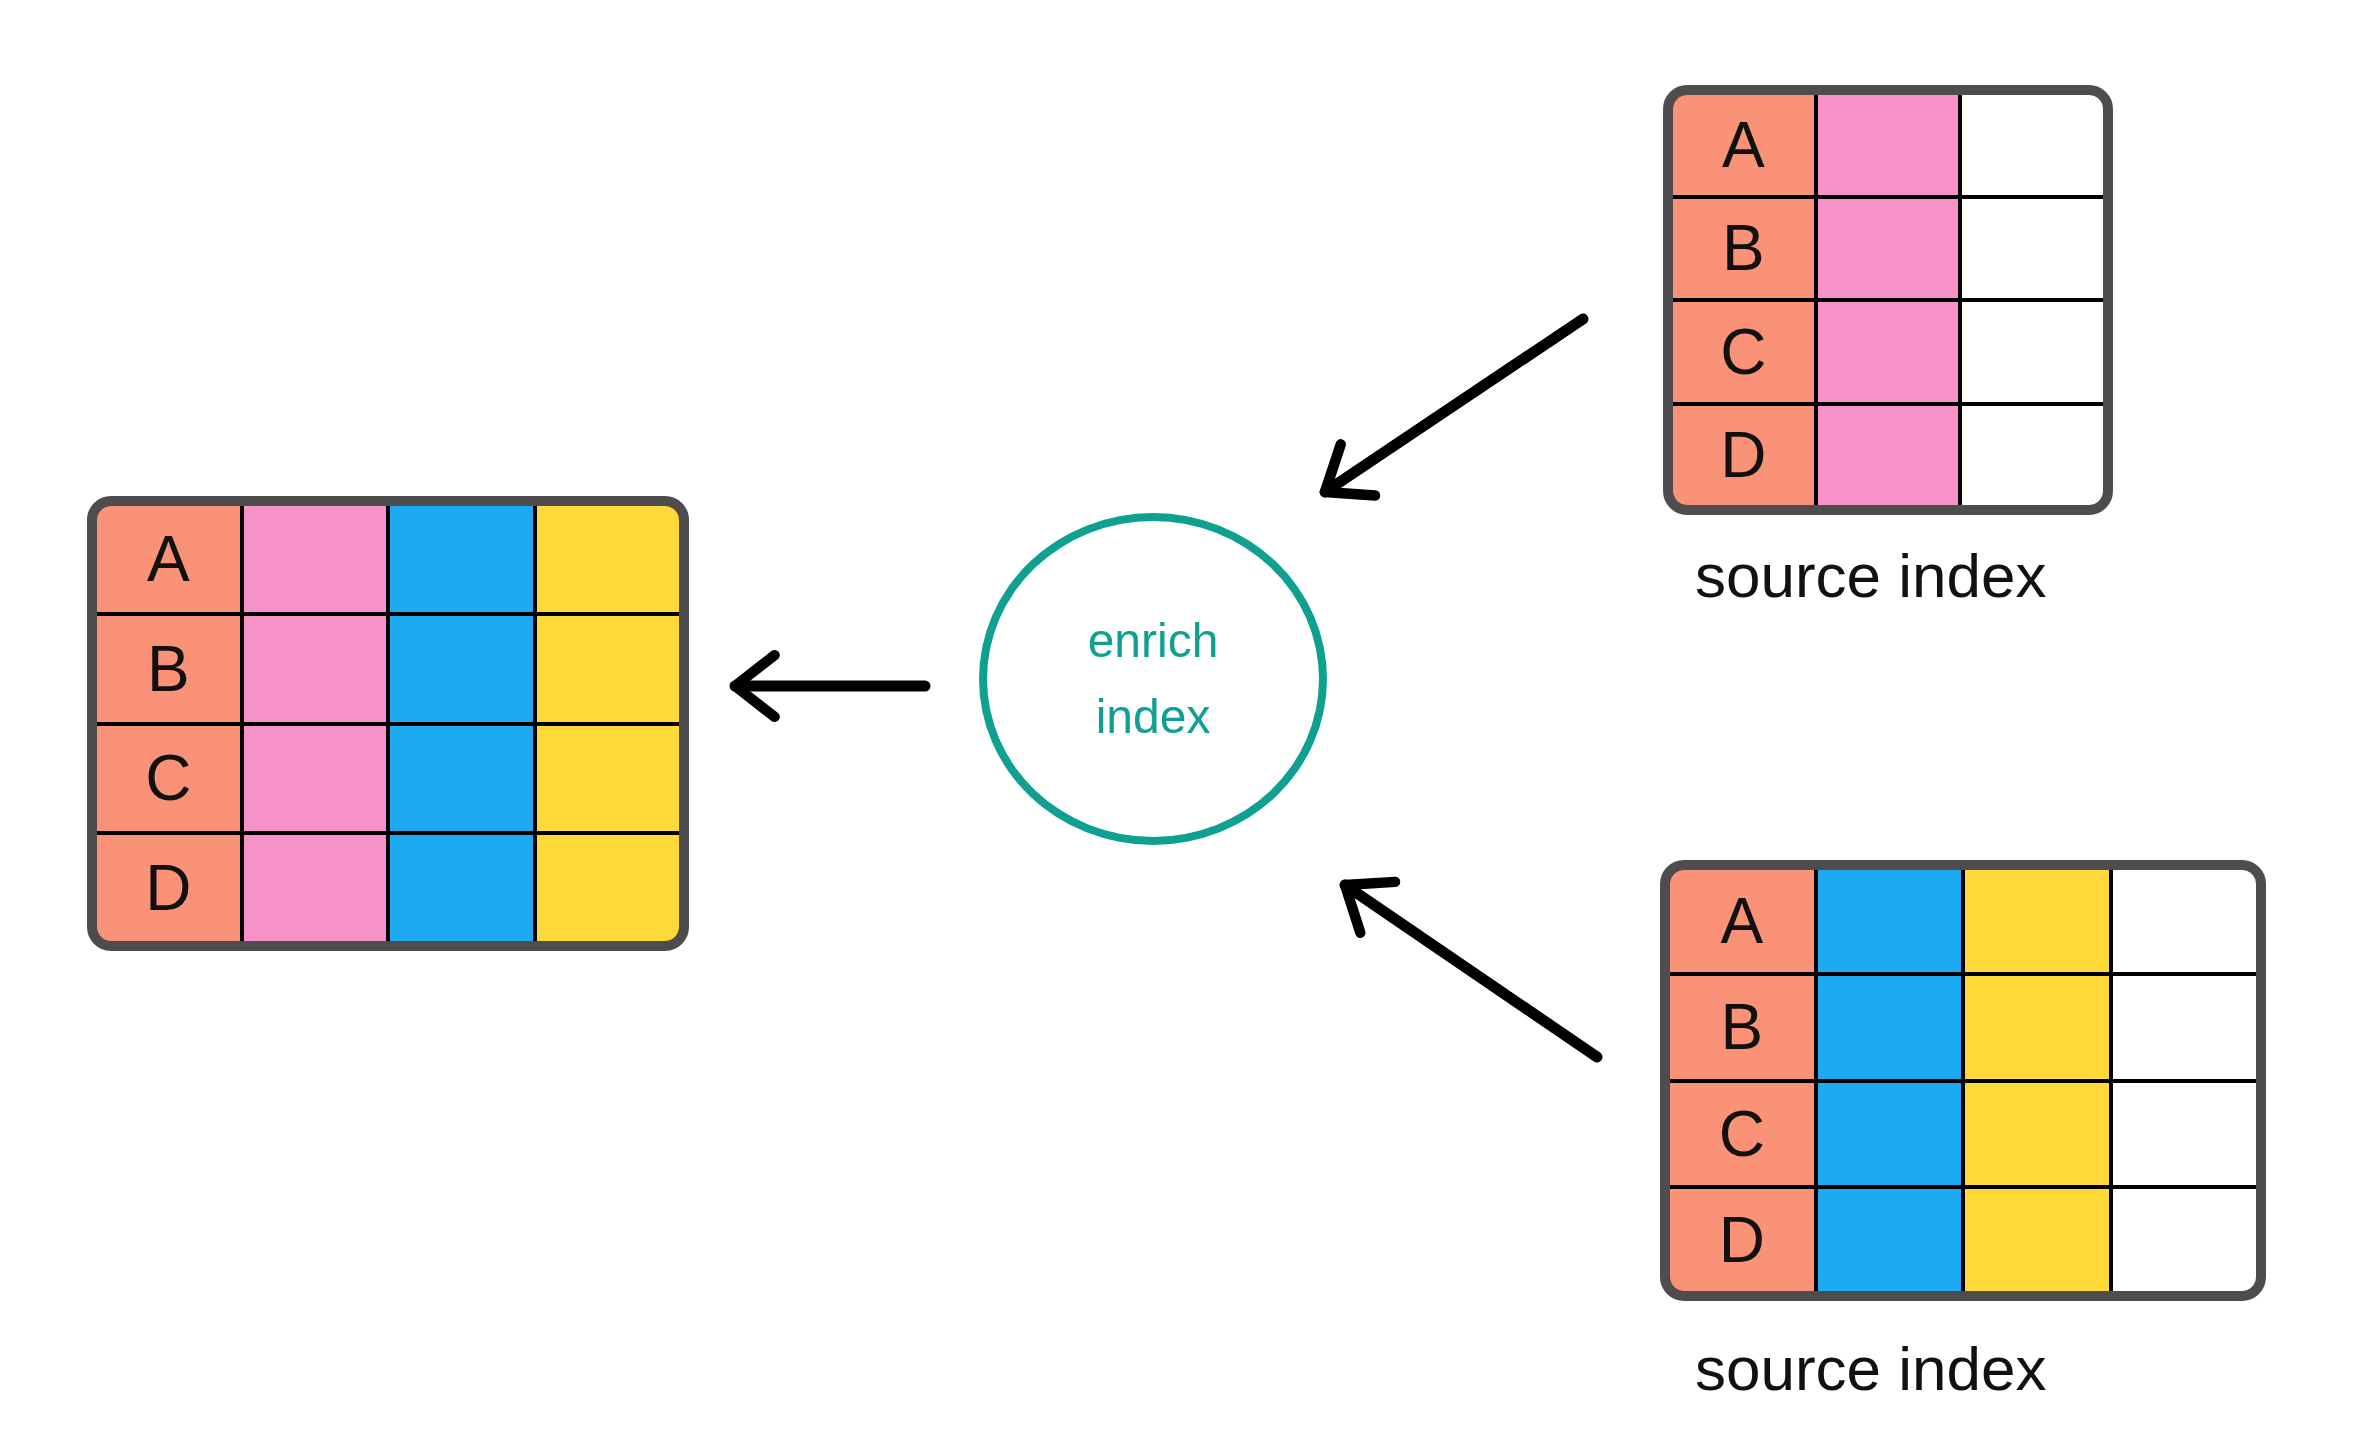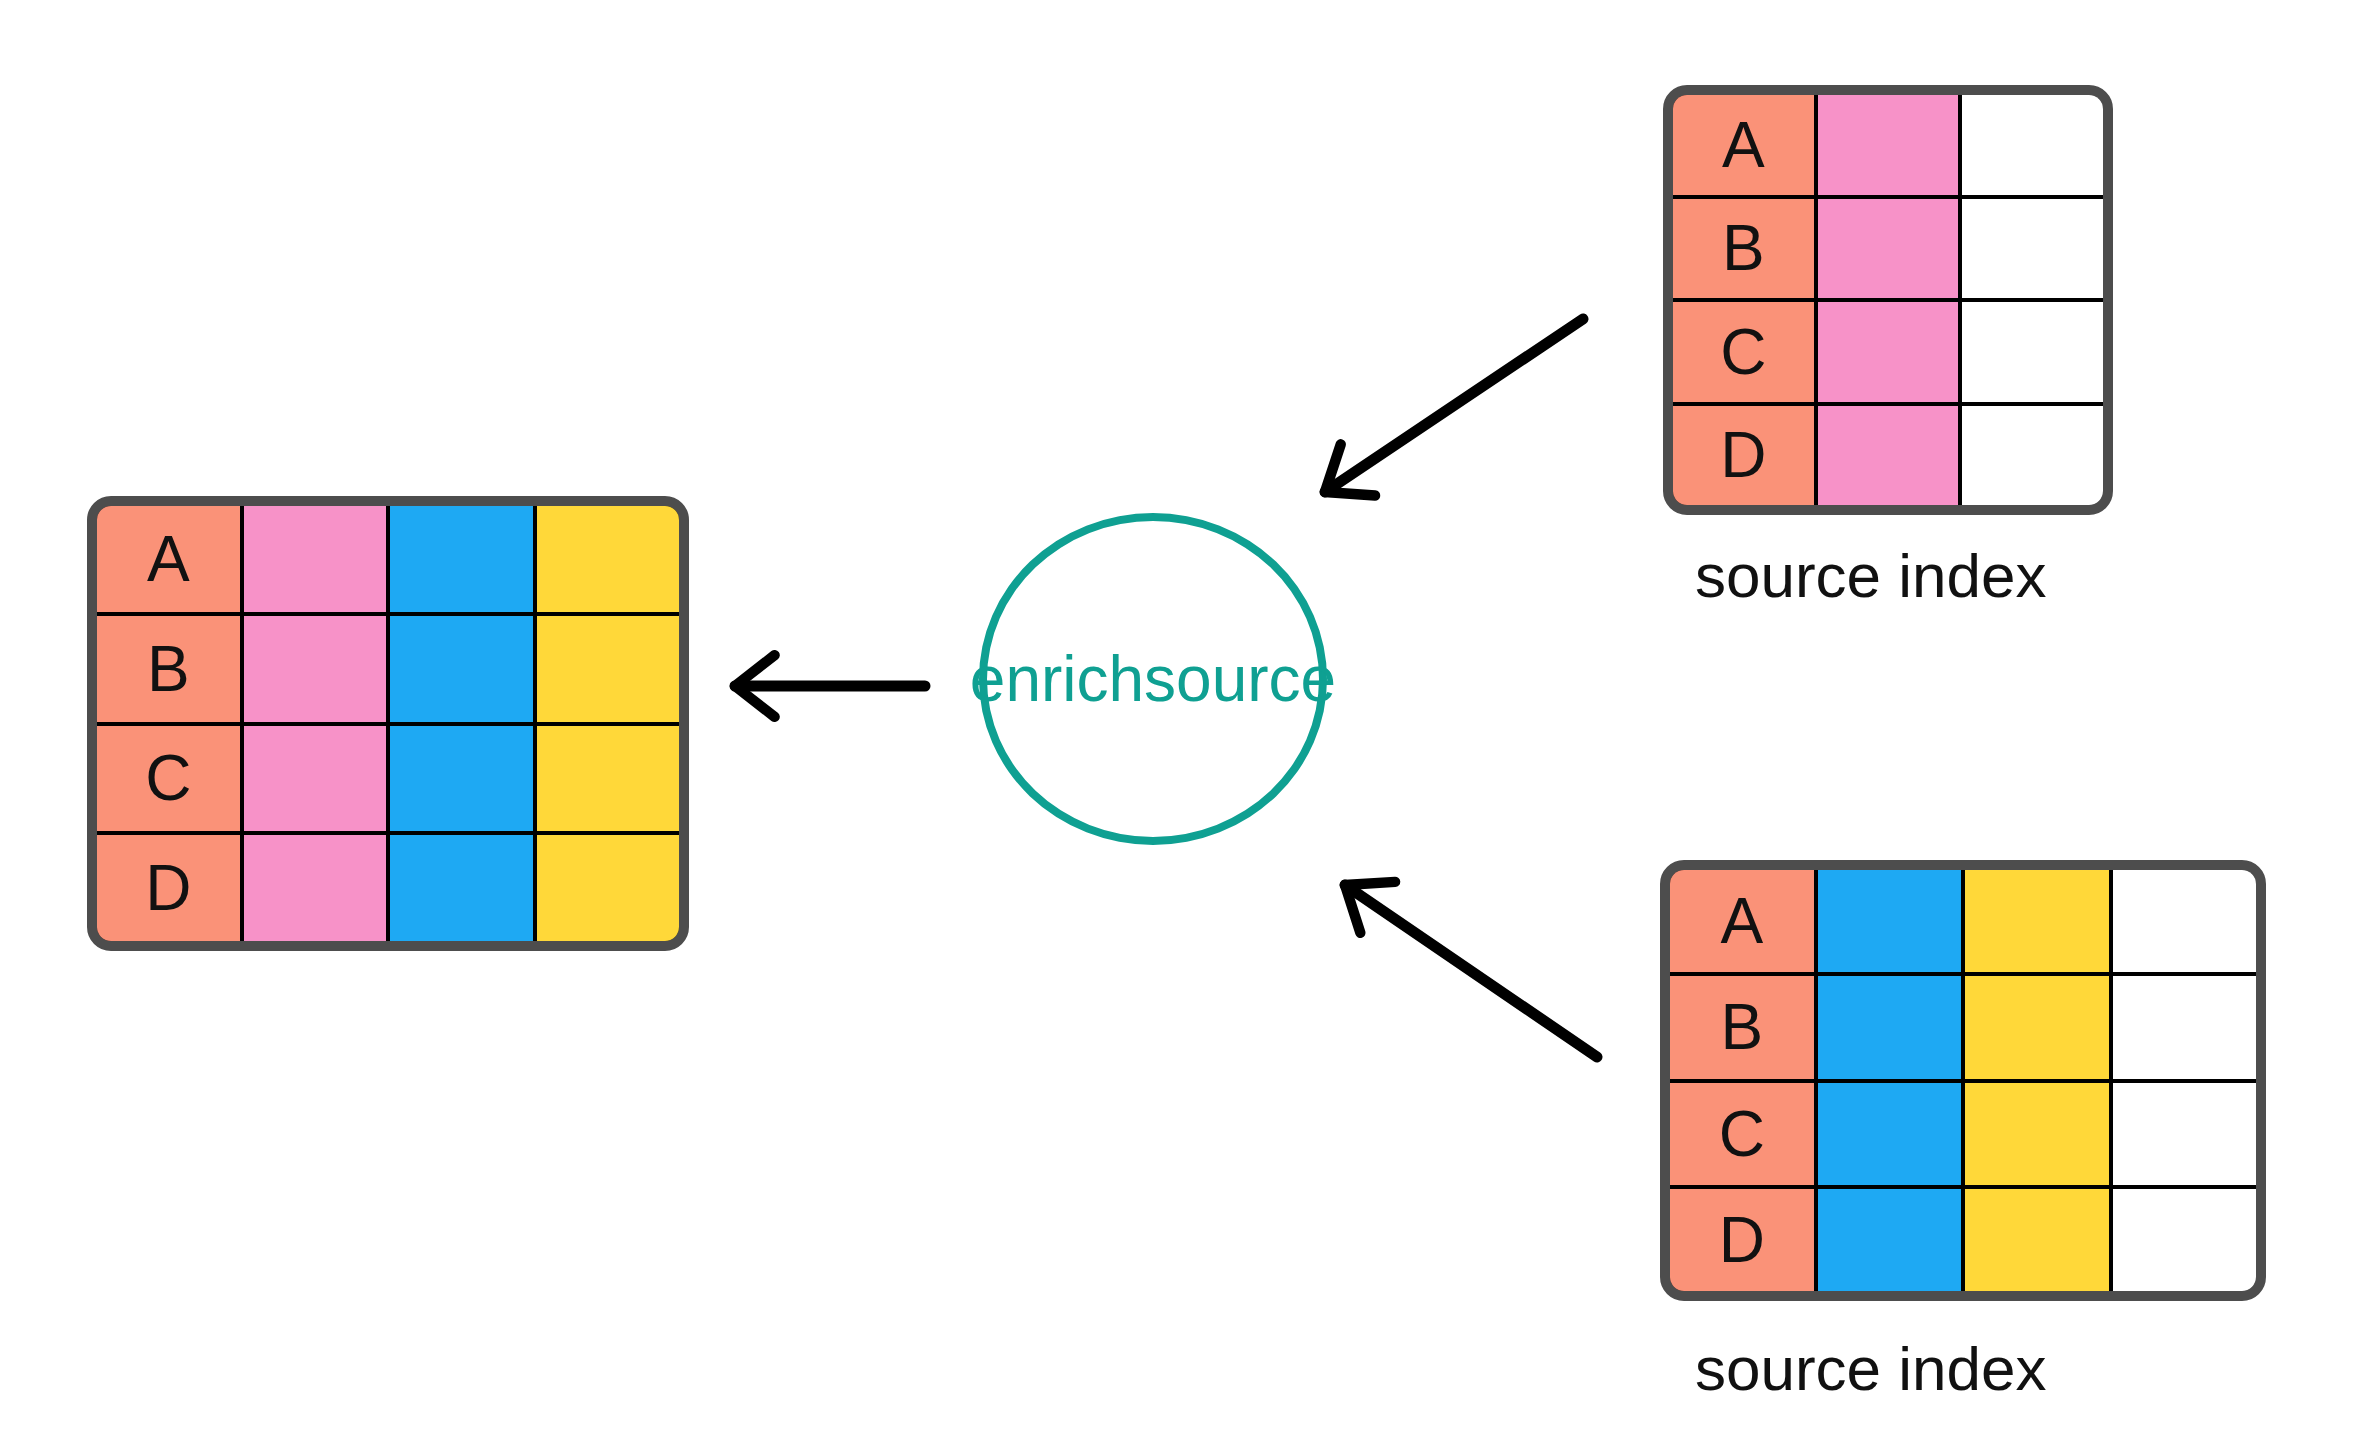--- a/index.html
+++ b/index.html
@@ -55,25 +55,25 @@
   #policy-circle {
     position: absolute;
     left: 979px;
     top: 513px;
     width: 348px;
     height: 332px;
     box-sizing: border-box;
     border: 8px solid var(--teal);
     border-radius: 50%;
     display: flex;
-    flex-direction: row;
+    flex-direction: column;
     align-items: center;
     justify-content: center;
     color: var(--teal);
-    font-size: 64px;
+    font-size: 48px;
     line-height: 76px;
     text-align: center;
   }
 </style>
 </head>
 <body>
 
 <div id="canvas">
 
   <svg id="arrow-layer" width="2372" height="1442" viewBox="0 0 2372 1442">
@@ -137,16 +137,16 @@
       <div class="cell" style="background: var(--blue);"></div>
       <div class="cell" style="background: var(--yellow);"></div>
       <div class="cell" style="background: var(--salmon);">D</div>
       <div class="cell" style="background: var(--pink);"></div>
       <div class="cell" style="background: var(--blue);"></div>
       <div class="cell" style="background: var(--yellow);"></div>
     </div>
 
   <div id="policy-circle">
     <div>enrich</div>
-    <div>source</div>
+    <div>index</div>
   </div>
 
 </div>
 
 </body></html>

